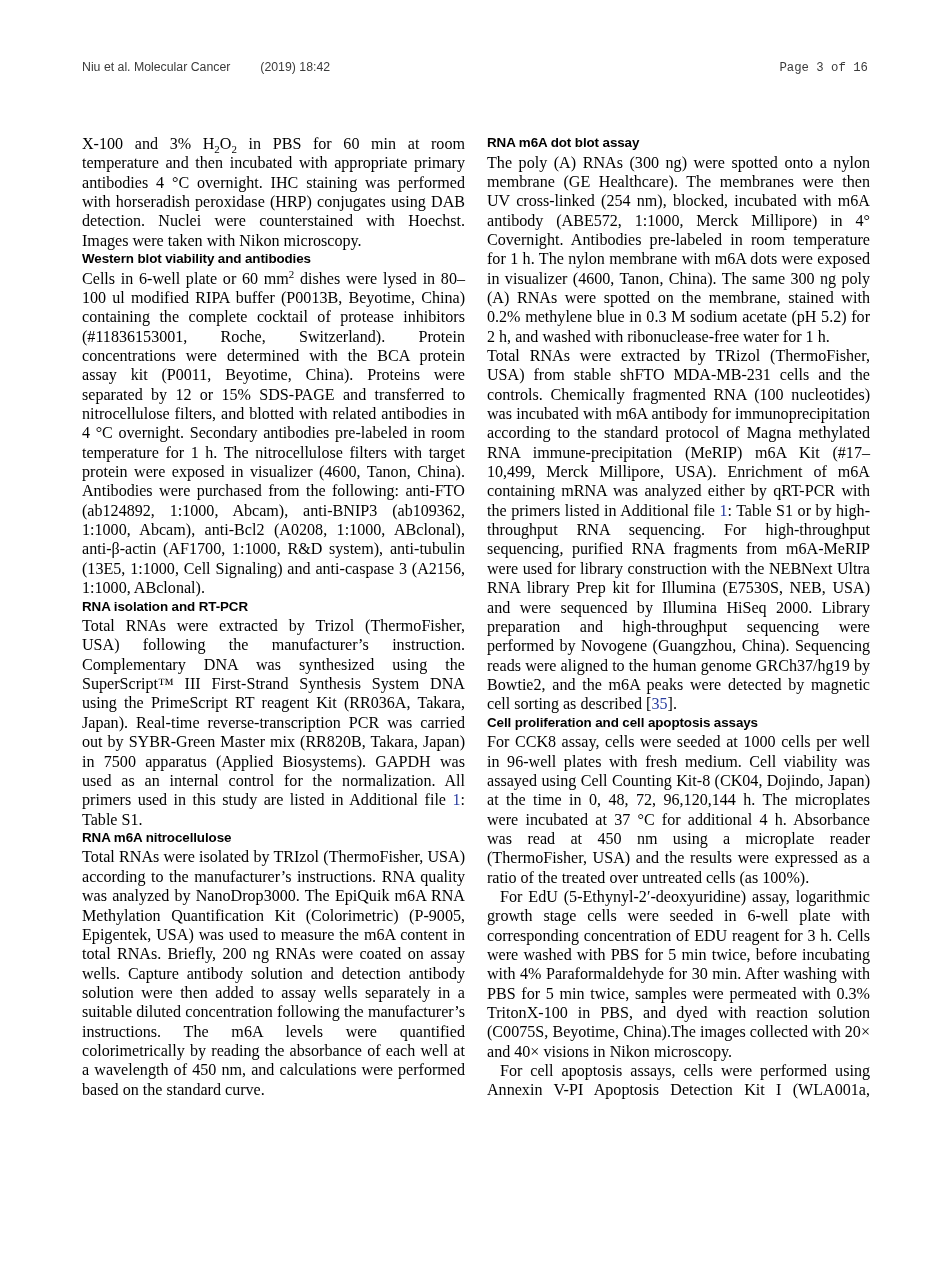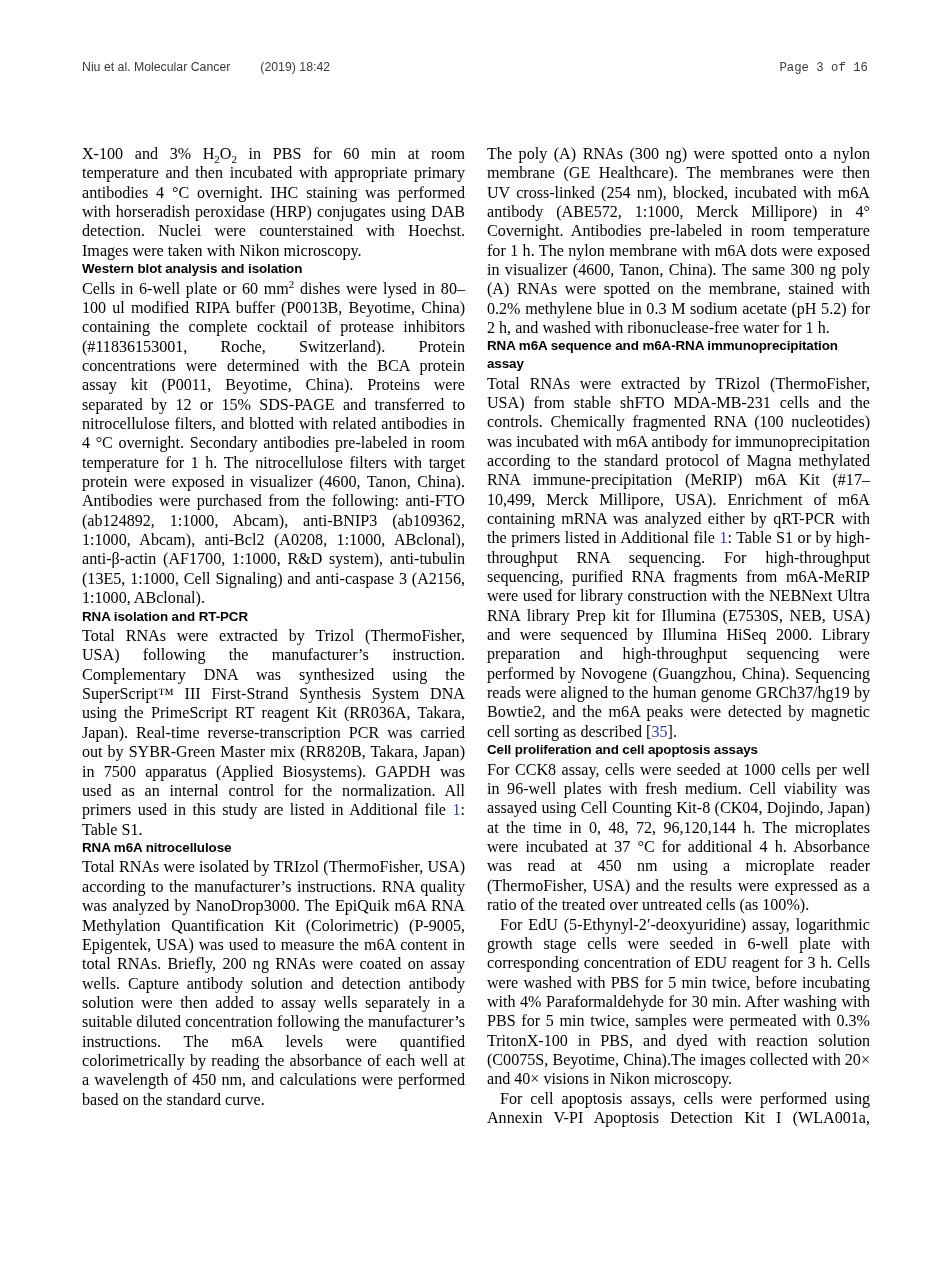--- a/index.html
+++ b/index.html
@@ -42,21 +42,21 @@
   
   .columns {
     position: absolute;
     left: 82px;
     top: 128px;
     width: 788px;
     height: 1070px;
   }
   .col {
     position: absolute;
-    top: 16px;
+    top: 6px;
     width: 383px;
     height: 1070px;
   }
   .col-left  { left: 0px; }
   .col-right { left: 405px; }
 
   h2.section-heading {
     font-family: "Liberation Sans", "DejaVu Sans", sans-serif;
     font-size: 13.4px;
     font-weight: bold;
@@ -107,35 +107,35 @@
   </div>
   <div class="rh-right">Page 3 of 16</div>
 </div>
 
 <div class="columns">
 
   <div class="col col-left">
 
     <p class="body-text"><span id="lc-cont">X-100 and 3% H<sub>2</sub>O<sub>2</sub> in PBS for 60 min at room temperature and then incubated with appropriate primary antibodies 4 °C overnight. IHC staining was performed with horseradish peroxidase (HRP) conjugates using DAB detection. Nuclei were counterstained with Hoechst. Images were taken with Nikon microscopy.</span></p>
 
-    <h2 class="section-heading gap-before">Western blot analysis and isolation</h2>
+    <h2 class="section-heading gap-before">Western blot viability and antibodies</h2>
     <p class="body-text"><span id="lc-p0">Cells in 6-well plate or 60 mm<sup>2</sup> dishes were lysed in 80–100 ul modified RIPA buffer (P0013B, Beyotime, China) containing the complete cocktail of protease inhibitors (#11836153001, Roche, Switzerland). Protein concentrations were determined with the BCA protein assay kit (P0011, Beyotime, China). Proteins were separated by 12 or 15% SDS-PAGE and transferred to nitrocellulose filters, and blotted with related antibodies in 4 °C overnight. Secondary antibodies pre-labeled in room temperature for 1 h. The nitrocellulose filters with target protein were exposed in visualizer (4600, Tanon, China). Antibodies were purchased from the following: anti-FTO (ab124892, 1:1000, Abcam), anti-BNIP3 (ab109362, 1:1000, Abcam), anti-Bcl2 (A0208, 1:1000, ABclonal), anti-β-actin (AF1700, 1:1000, R&amp;D system), anti-tubulin (13E5, 1:1000, Cell Signaling) and anti-caspase 3 (A2156, 1:1000, ABclonal).</span></p>
 
     <h2 class="section-heading gap-before-lg">RNA isolation and RT-PCR</h2>
     <p class="body-text"><span id="lc-p1">Total RNAs were extracted by Trizol (ThermoFisher, USA) following the manufacturer’s instruction. Complementary DNA was synthesized using the SuperScript™ III First-Strand Synthesis System DNA using the PrimeScript RT reagent Kit (RR036A, Takara, Japan). Real-time reverse-transcription PCR was carried out by SYBR-Green Master mix (RR820B, Takara, Japan) in 7500 apparatus (Applied Biosystems). GAPDH was used as an internal control for the normalization. All primers used in this study are listed in Additional file <span class="ref-link">1</span>: Table S1.</span></p>
 
     <h2 class="section-heading gap-before-lg">RNA m6A nitrocellulose</h2>
     <p class="body-text"><span id="lc-p2">Total RNAs were isolated by TRIzol (ThermoFisher, USA) according to the manufacturer’s instructions. RNA quality was analyzed by NanoDrop3000. The EpiQuik m6A RNA Methylation Quantification Kit (Colorimetric) (P-9005, Epigentek, USA) was used to measure the m6A content in total RNAs. Briefly, 200 ng RNAs were coated on assay wells. Capture antibody solution and detection antibody solution were then added to assay wells separately in a suitable diluted concentration following the manufacturer’s instructions. The m6A levels were quantified colorimetrically by reading the absorbance of each well at a wavelength of 450 nm, and calculations were performed based on the standard curve.</span></p>
   </div>
 
   <div class="col col-right">
 
+    <h2 class="section-heading">RNA m6A dot blot assay</h2>
     <p class="body-text"><span id="rc-p0">The poly (A) RNAs (300 ng) were spotted onto a nylon membrane (GE Healthcare). The membranes were then UV cross-linked (254 nm), blocked, incubated with m6A antibody (ABE572, 1:1000, Merck Millipore) in 4° Covernight. Antibodies pre-labeled in room temperature for 1 h. The nylon membrane with m6A dots were exposed in visualizer (4600, Tanon, China). The same 300 ng poly (A) RNAs were spotted on the membrane, stained with 0.2% methylene blue in 0.3 M sodium acetate (pH 5.2) for 2 h, and washed with ribonuclease-free water for 1 h.</span></p>
 
-    <h2 class="section-heading gap-before-lg">RNA m6A sequence and m6A-RNA immunoprecipitation assay</h2>
     <p class="body-text"><span id="rc-p1">Total RNAs were extracted by TRizol (ThermoFisher, USA) from stable shFTO MDA-MB-231 cells and the controls. Chemically fragmented RNA (100 nucleotides) was incubated with m6A antibody for immunoprecipitation according to the standard protocol of Magna methylated RNA immune-precipitation (MeRIP) m6A Kit (#17–10,499, Merck Millipore, USA). Enrichment of m6A containing mRNA was analyzed either by qRT-PCR with the primers listed in Additional file <span class="ref-link">1</span>: Table S1 or by high-throughput RNA sequencing. For high-throughput sequencing, purified RNA fragments from m6A-MeRIP were used for library construction with the NEBNext Ultra RNA library Prep kit for Illumina (E7530S, NEB, USA) and were sequenced by Illumina HiSeq 2000. Library preparation and high-throughput sequencing were performed by Novogene (Guangzhou, China). Sequencing reads were aligned to the human genome GRCh37/hg19 by Bowtie2, and the m6A peaks were detected by magnetic cell sorting as described [<span class="ref-link">35</span>].</span></p>
 
     <h2 class="section-heading gap-before-lg">Cell proliferation and cell apoptosis assays</h2>
     <p class="body-text"><span id="rc-p2">For CCK8 assay, cells were seeded at 1000 cells per well in 96-well plates with fresh medium. Cell viability was assayed using Cell Counting Kit-8 (CK04, Dojindo, Japan) at the time in 0, 48, 72, 96,120,144 h. The microplates were incubated at 37 °C for additional 4 h. Absorbance was read at 450 nm using a microplate reader (ThermoFisher, USA) and the results were expressed as a ratio of the treated over untreated cells (as 100%).</span></p>
     <p class="body-text indent"><span id="rc-p3">For EdU (5-Ethynyl-2′-deoxyuridine) assay, logarithmic growth stage cells were seeded in 6-well plate with corresponding concentration of EDU reagent for 3 h. Cells were washed with PBS for 5 min twice, before incubating with 4% Paraformaldehyde for 30 min. After washing with PBS for 5 min twice, samples were permeated with 0.3% TritonX-100 in PBS, and dyed with reaction solution (C0075S, Beyotime, China).The images collected with 20× and 40× visions in Nikon microscopy.</span></p>
     <p class="body-text indent just-all"><span id="rc-p4">For cell apoptosis assays, cells were performed using Annexin V-PI Apoptosis Detection Kit I (WLA001a,</span></p>
   </div>
 
 </div>
 

